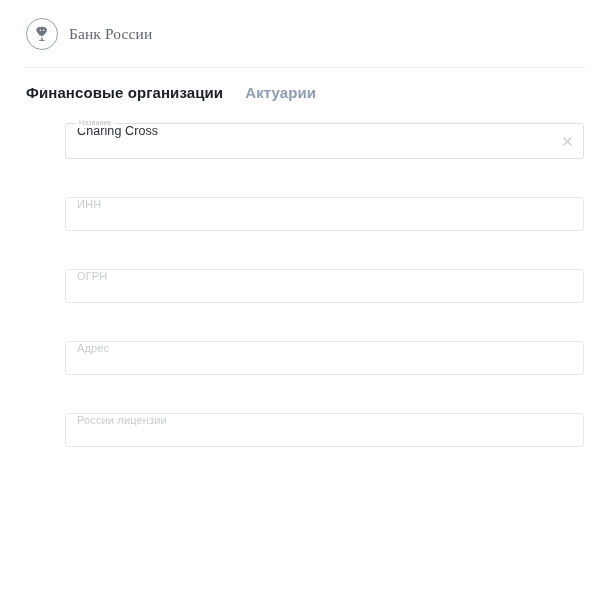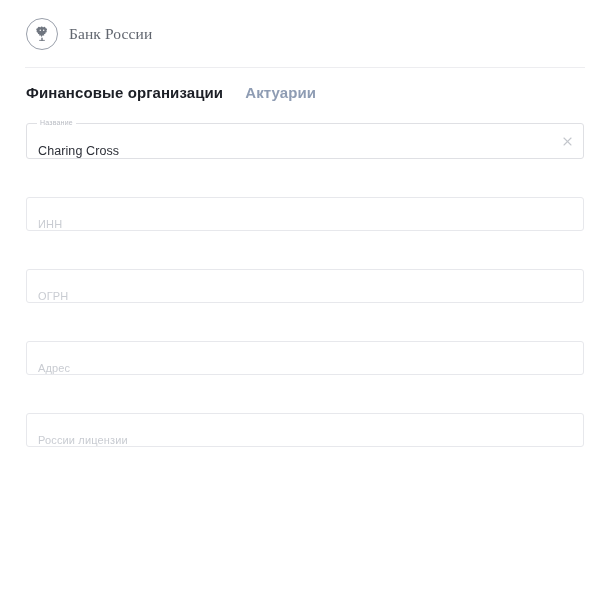--- a/index.html
+++ b/index.html
@@ -115,22 +115,23 @@
     margin-top: 22px;
   }
   .field {
     position: relative;
     height: 34px;
     margin-bottom: 38px;
     border: 1px solid #e7e8ec;
     border-radius: 3px;
     background: #ffffff;
     display: flex;
-    align-items: flex-end;
+    align-items: flex-start;
     padding: 0 30px 0 11px;
+    margin-left: 39px;
   }
   .field.filled {
     border-color: #dfe0e4;
     height: 36px;
   }
   .field-label {
     position: absolute;
     top: -6px;
     left: 10px;
     background: #ffffff;

